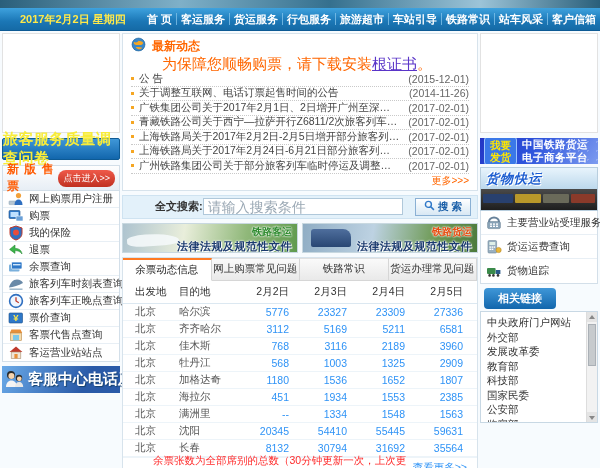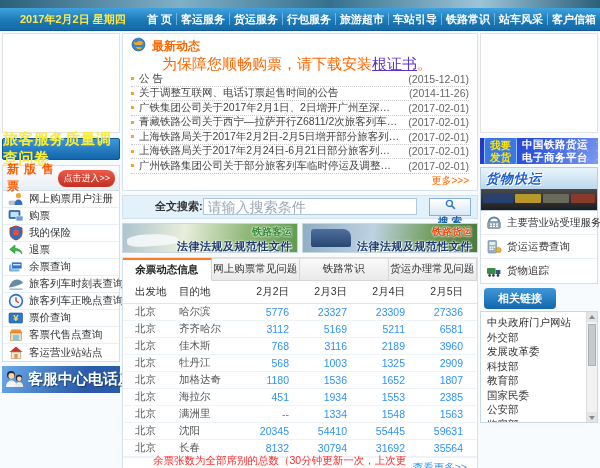--- a/index.html
+++ b/index.html
@@ -63,21 +63,21 @@
   .news-more { text-align:right; font-size:10px; color:#ff6600; height:14px; line-height:14px; cursor:pointer; }
 
   
   .search-bar { height:24px; background:#e3f1fa; border:1px solid #cfe3f1; display:flex;
     align-items:center; padding:0 6px 0 32px; margin-bottom:4px; }
   .search-label { font-size:11px; font-weight:bold; color:#333; white-space:nowrap; }
   .search-input { flex:1; height:17px; border:1px solid #b0c8da; font-size:14px; padding:0 4px; color:#333; }
   .search-input::placeholder { color:#9aa8b4; }
   .search-btn { height:18px; border:1px solid #8ab0d4; background:linear-gradient(#ffffff,#d8e8f4);
     display:flex; align-items:center; gap:3px; padding:0 8px; cursor:pointer;
-    font-size:10.5px; font-weight:bold; color:#1a5fa8; margin-left:12px;flex-direction:column; }
+    font-size:10.5px; font-weight:bold; color:#1a5fa8; margin-left:12px; }
   .search-btn svg { width:11px; height:11px; }
 
   
   .banner-row { display:flex; gap:4px; margin-bottom:4px; }
   .mid-banner { flex:1; height:30px; border:1px solid #c8d8e0; position:relative; overflow:hidden; cursor:pointer; }
   .mid-banner.psg { background:linear-gradient(100deg,#adc3cf,#e9eedb 35%,#90b87a 70%,#5f9a4e); }
   .mid-banner.frt { background:linear-gradient(100deg,#8fadc4,#bdd2e2 40%,#6e9a55 75%,#4c7a3d); }
   .mid-banner .swoosh { position:absolute; left:4px; top:10px; width:52px; height:12px;
     background:#f4f8fa; border-radius:50% 90% 40% 50%; transform:rotate(-4deg); opacity:.9; }
   .mid-banner .loco { position:absolute; left:8px; top:5px; width:40px; height:18px;
@@ -90,21 +90,21 @@
   .mid-banner .law { font-size:11px; font-weight:bold; color:#1a3a6e; letter-spacing:.5px;
     text-shadow:0 0 2px #fff,0 0 2px #fff,1px 1px 0 #fff; display:block; }
 
   
   .tab-table-box { background:#fff; border:1px solid #d7e3ec; }
   .tabs { display:flex; height:23px; }
   .tab { flex:1; display:flex; align-items:center; justify-content:center; font-size:10.5px;
     color:#333; background:linear-gradient(#fafafa,#e9e9e9); border:1px solid #d6d6d6;
     border-top:1px solid #e0e0e0; border-left:none; cursor:pointer; white-space:nowrap; }
   .tab:first-child { border-left:none; }
-  .tab.active { background:#fff; border-top:2px solid #ff7a22; border-bottom:1px solid #fff; color:#222;font-weight:bold; }
+  .tab.active { background:#fff; border-top:2px solid #ff7a22; border-bottom:1px solid #fff; color:#222; }
   .trow { display:flex; align-items:center; height:17px; font-size:10.5px; border-bottom:1px solid #edf4f9; }
   .trow.thead { height:23px; color:#333; border-bottom:1px solid #dce8f1; }
   .cell { padding:0 4px; white-space:nowrap; }
   .c0 { width:52px; flex:none; color:#555; padding-left:12px; }
   .c1 { width:70px; flex:none; color:#555; }
   .cn { flex:1; text-align:right; padding-right:14px; color:#2f93f6; }
   .trow .cn:first-of-type, .trow.thead .cn:first-of-type { border-left:1px solid #e7f0f7; }
   .thead .c0, .thead .c1 { color:#333; }
   .thead .cn { color:#333; }
   .table-note { display:flex; align-items:center; height:21px; font-size:10.5px;
@@ -542,22 +542,22 @@
             </div>
           </div>
       </div>
       <div class="related">
         <span class="related-head">相关链接</span>
         <div class="links-box">
           <div class="links-list" id="links-list">
               <div class="link-item">中央政府门户网站</div>
               <div class="link-item">外交部</div>
               <div class="link-item">发展改革委</div>
+              <div class="link-item">教育部</div>
               <div class="link-item">科技部</div>
-              <div class="link-item">教育部</div>
               <div class="link-item">国家民委</div>
               <div class="link-item">公安部</div>
               <div class="link-item">监察部</div>
               <div class="link-item">民政部</div>
             </div>
           <div class="scrollbar">
             <span class="sb-up"></span>
             <span class="sb-thumb"></span>
             <span class="sb-down"></span>
           </div>

